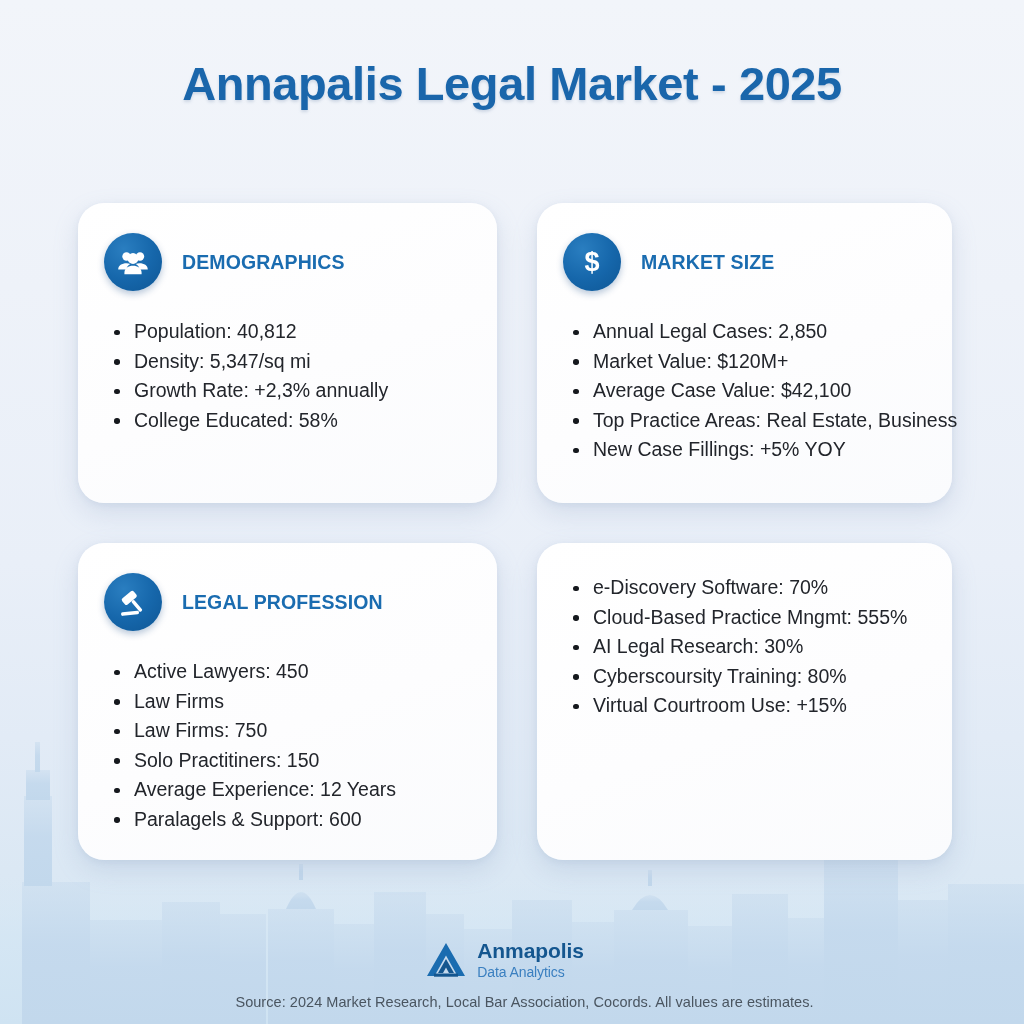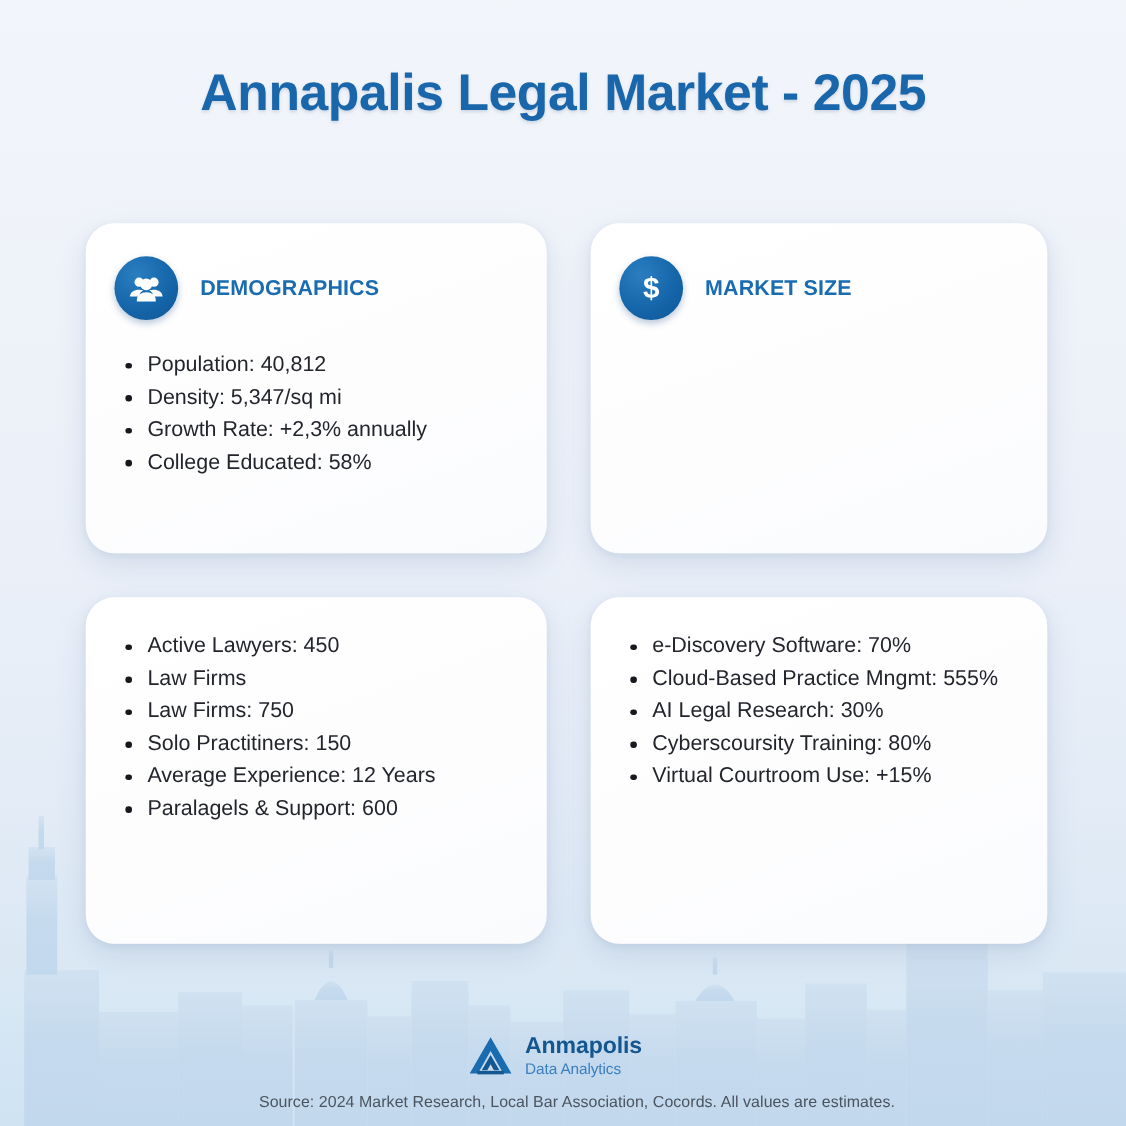--- a/index.html
+++ b/index.html
@@ -252,23 +252,42 @@
 
     <div class="card">
       <div class="card-head">
         <span class="icon-circle">
           <svg width="34" height="34" viewBox="0 0 34 34" aria-hidden="true">
             <text x="17" y="26" text-anchor="middle" font-family="'Liberation Sans', sans-serif" font-size="27" font-weight="700" fill="#ffffff">$</text>
           </svg>
         </span>
         <span class="card-title">MARKET SIZE</span>
       </div>
+      <ul class="bullets">
+        <li>Annual Legal Cases: 2,850</li>
+        <li>Market Value: $120M+</li>
+        <li>Average Case Value: $42,100</li>
+        <li>Top Practice Areas: Real Estate, Business</li>
+        <li>New Case Fillings: +5% YOY</li>
+      </ul>
     </div>
 
     <div class="card tall">
+      <div class="card-head">
+        <span class="icon-circle">
+          <svg width="34" height="34" viewBox="0 0 34 34" fill="#ffffff" aria-hidden="true">
+            <g transform="rotate(-40 17 15)">
+              <rect x="8" y="7" width="15" height="8" rx="2"></rect>
+              <rect x="14.5" y="15" width="3.4" height="14" rx="1.4"></rect>
+            </g>
+            <rect x="5" y="26.5" width="18" height="3.6" rx="1.6" transform="rotate(-6 14 28)"></rect>
+          </svg>
+        </span>
+        <span class="card-title">LEGAL PROFESSION</span>
+      </div>
       <ul class="bullets">
         <li>Active Lawyers: 450</li>
         <li>Law Firms</li>
         <li>Law Firms: 750</li>
         <li>Solo Practitiners: 150</li>
         <li>Average Experience: 12 Years</li>
         <li>Paralagels &amp; Support: 600</li>
       </ul>
     </div>
 

